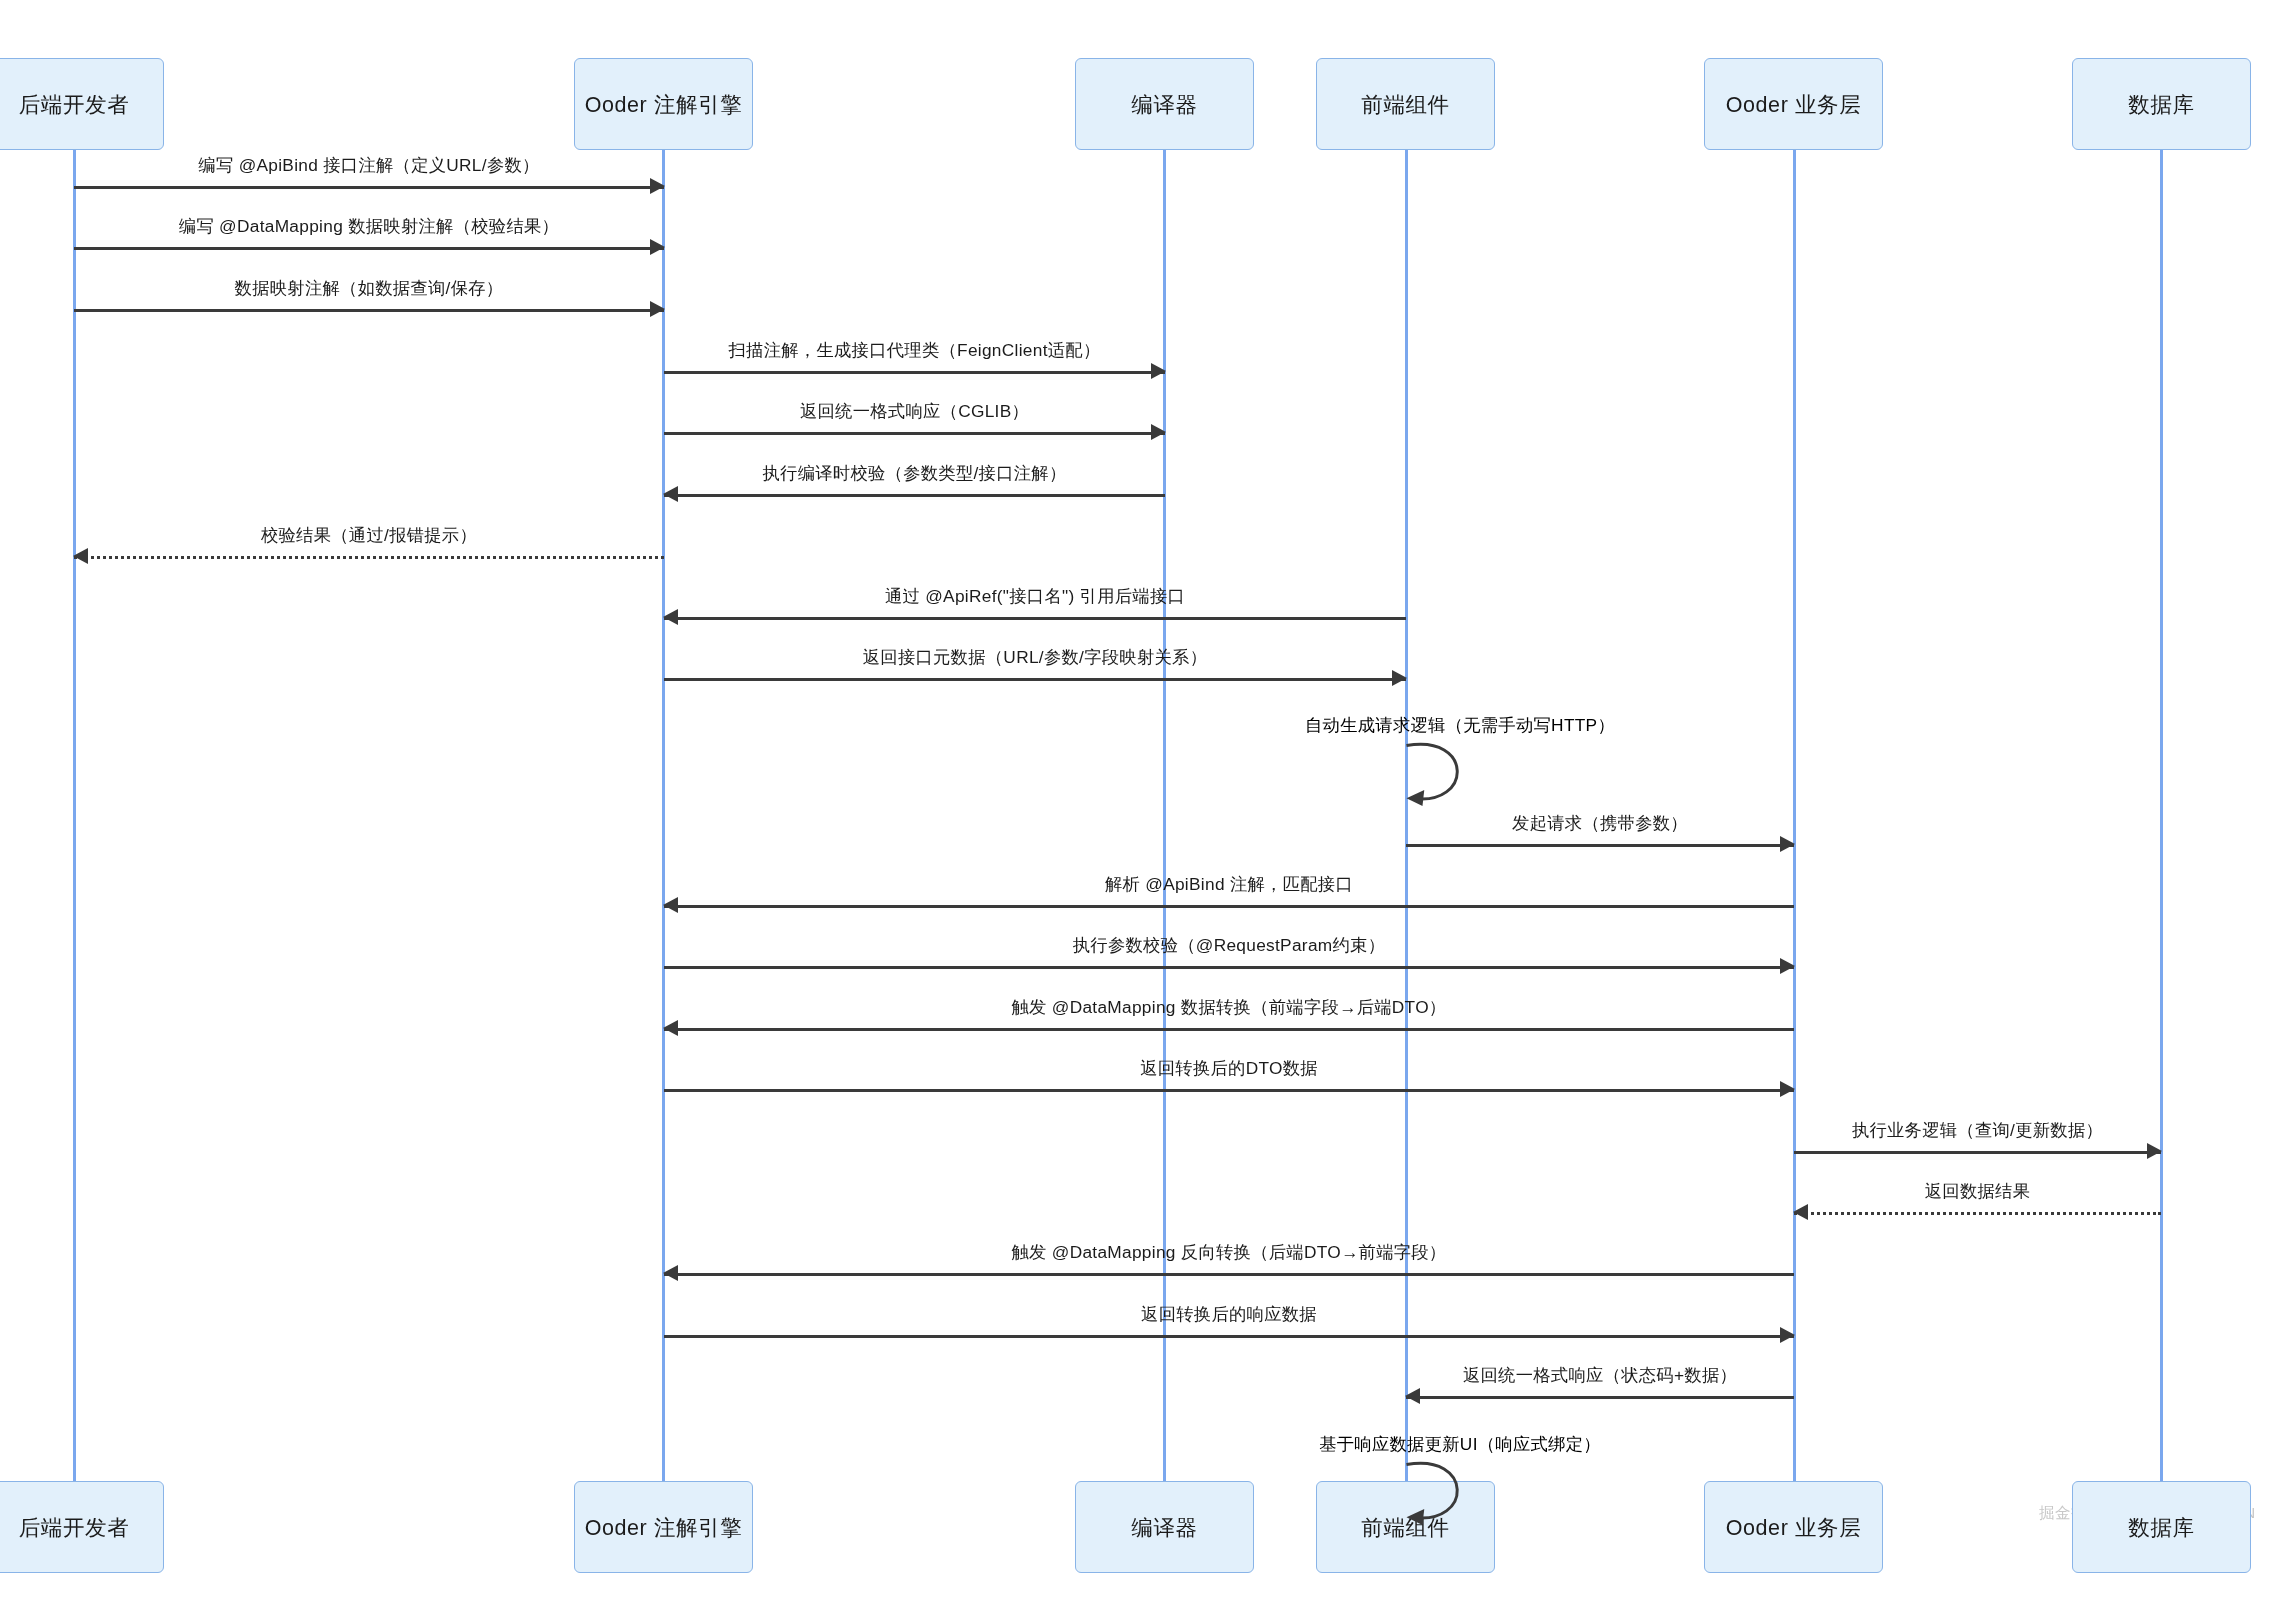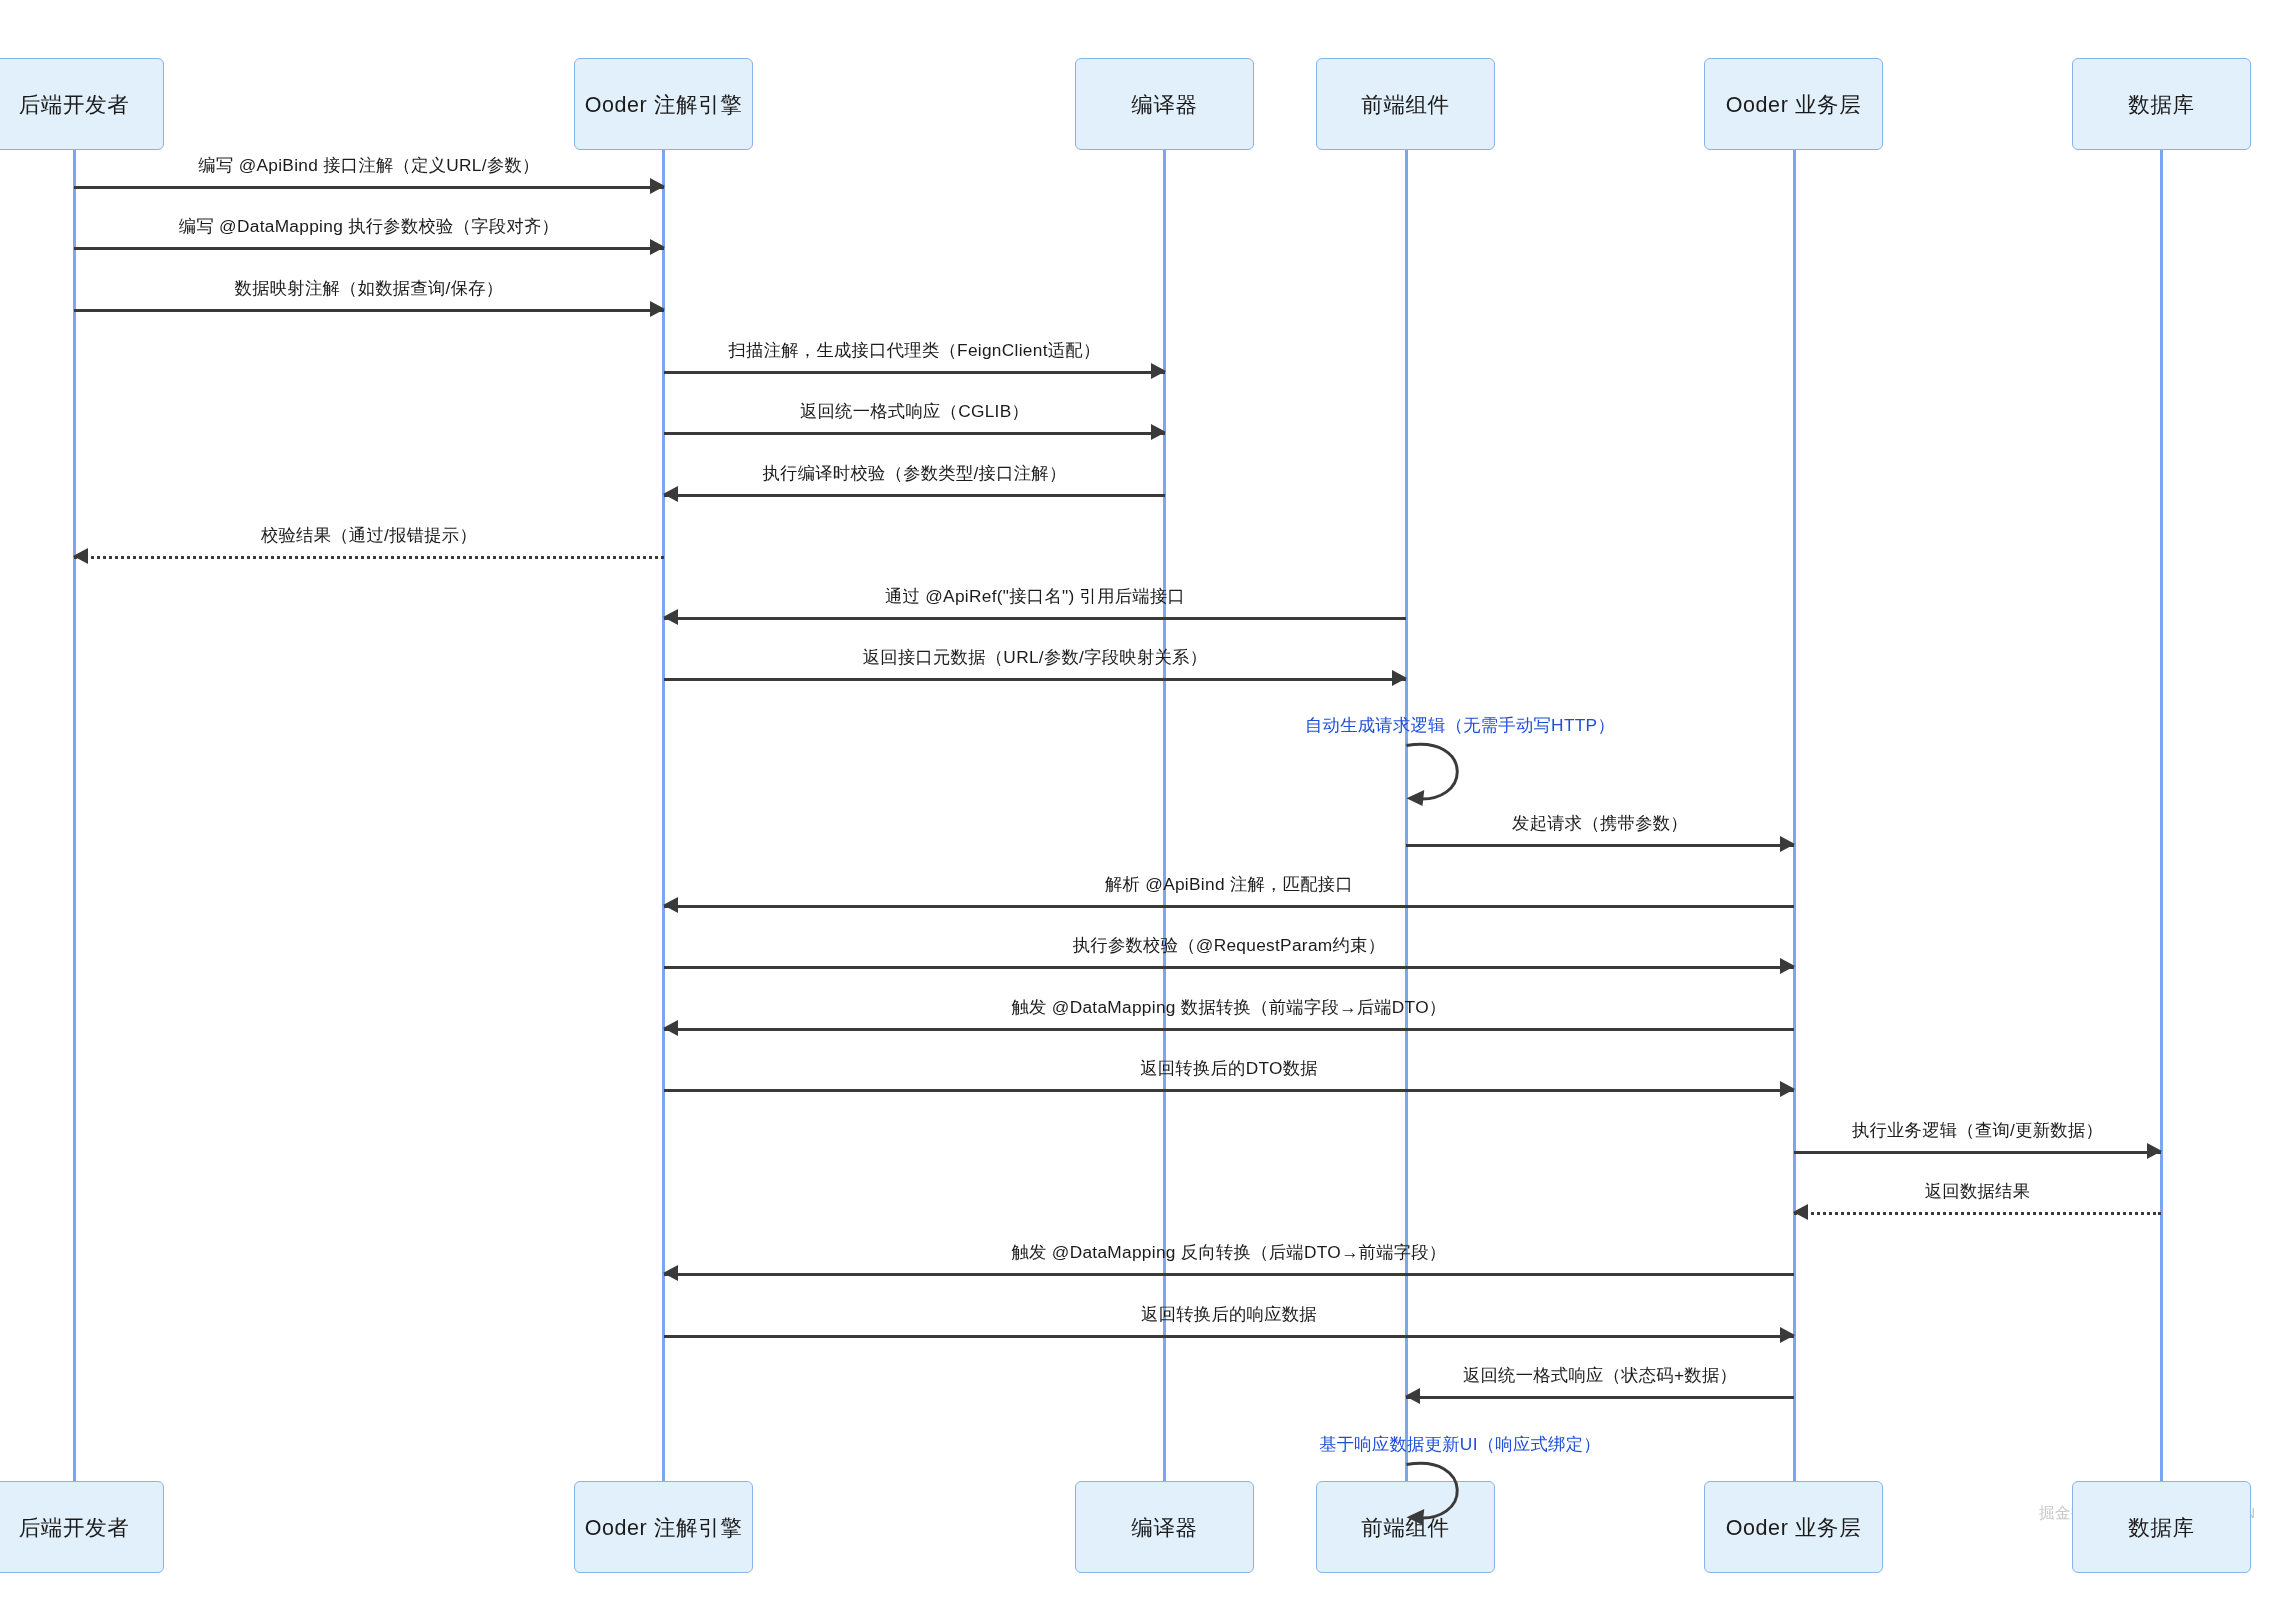--- a/index.html
+++ b/index.html
@@ -66,21 +66,21 @@
   
   .selfmsg{position:absolute;}
   .selfmsg svg{position:absolute;left:0;top:0;overflow:visible;}
   .selfmsg .label{
     position:absolute;
     right:0;
     bottom:100%;
     margin-bottom:4.8px;
     white-space:nowrap;
     font-size:17.3px;
-    color:#1d4ed8;
+    color:#000000;
     letter-spacing:0.3px;
     transform:translateX(50%);
   }
 
   
   .watermark{
     position:absolute;
     font-size:15.5px;
     color:#c8c8c8;
     white-space:nowrap;
@@ -136,21 +136,21 @@
     </div>
     <div class="lifeline" style="left: 2160px; top: 150px; height: 1331px;"></div>
     <div class="msg to-right" style="left: 74px; top: 186px; width: 590px;">
       <div class="line"></div>
       <div class="head"></div>
       <div class="label">编写 @ApiBind 接口注解（定义URL/参数）</div>
     </div>
     <div class="msg to-right" style="left: 74px; top: 247px; width: 590px;">
       <div class="line"></div>
       <div class="head"></div>
-      <div class="label">编写 @DataMapping 执行参数校验（字段对齐）</div>
+      <div class="label">编写 @DataMapping 数据映射注解（校验结果）</div>
     </div>
     <div class="msg to-right" style="left: 74px; top: 309px; width: 590px;">
       <div class="line"></div>
       <div class="head"></div>
       <div class="label">数据映射注解（如数据查询/保存）</div>
     </div>
     <div class="msg to-right" style="left: 664px; top: 371px; width: 501px;">
       <div class="line"></div>
       <div class="head"></div>
       <div class="label">扫描注解，生成接口代理类（FeignClient适配）</div>

